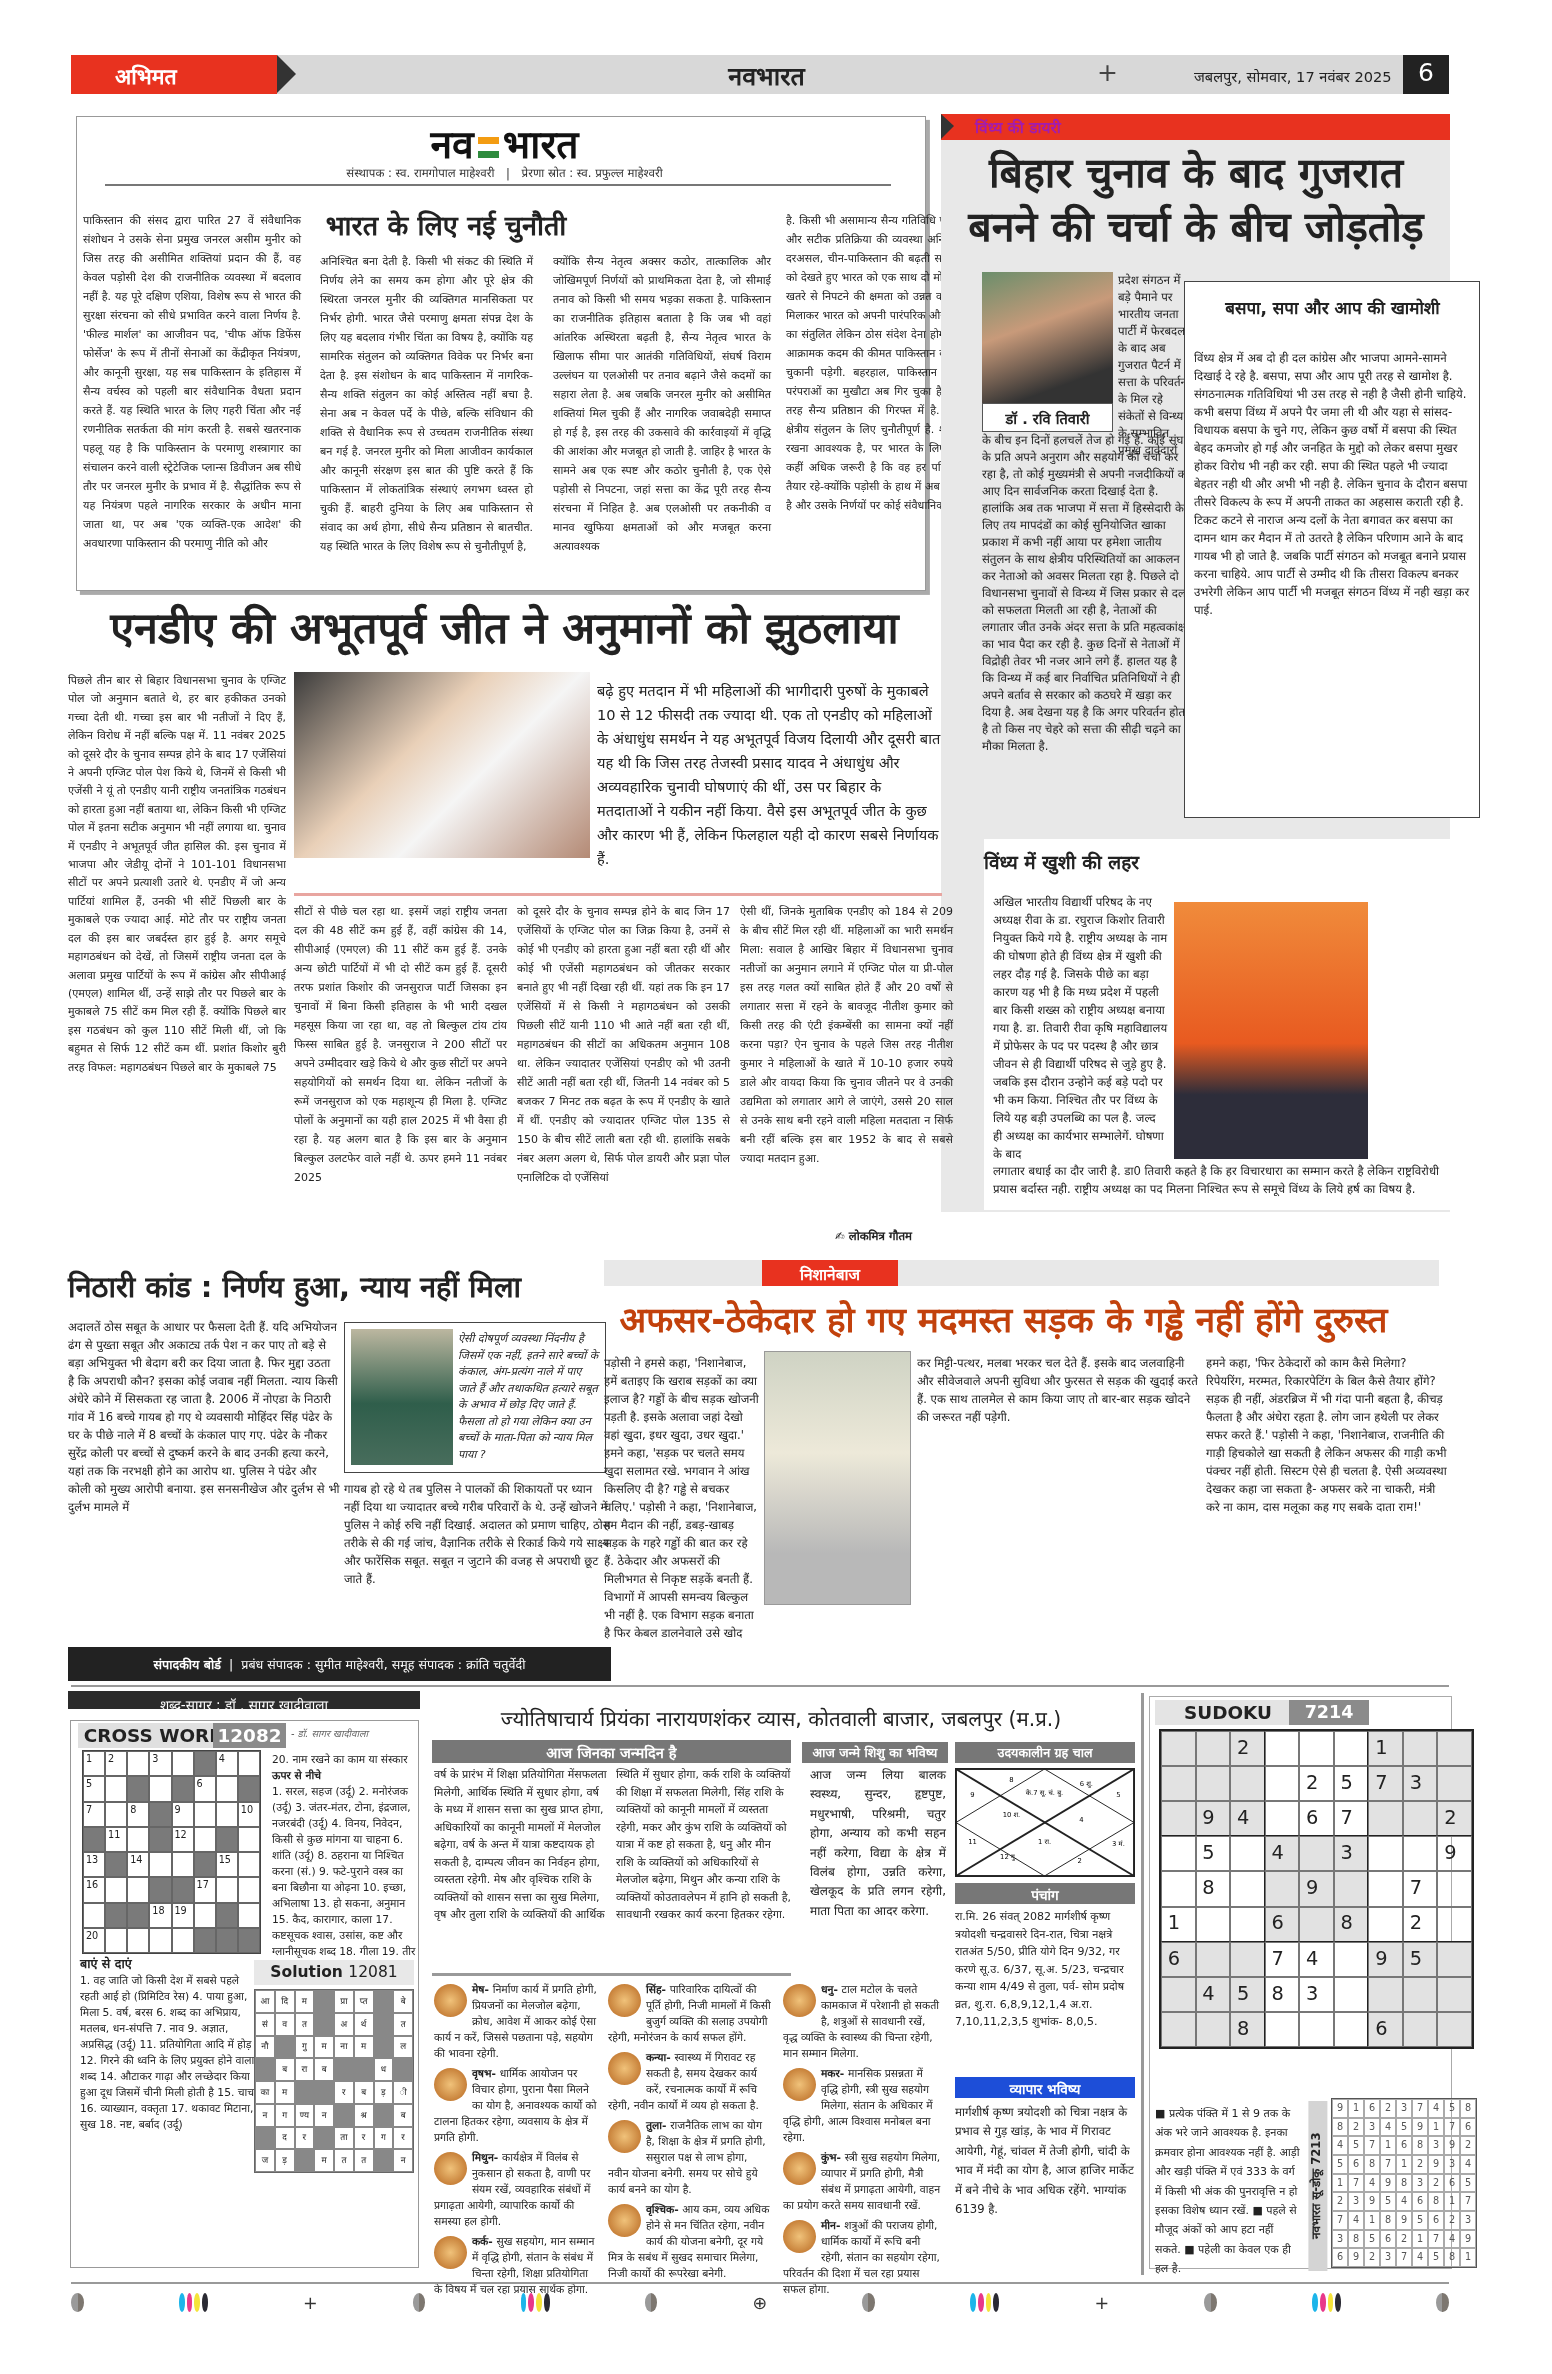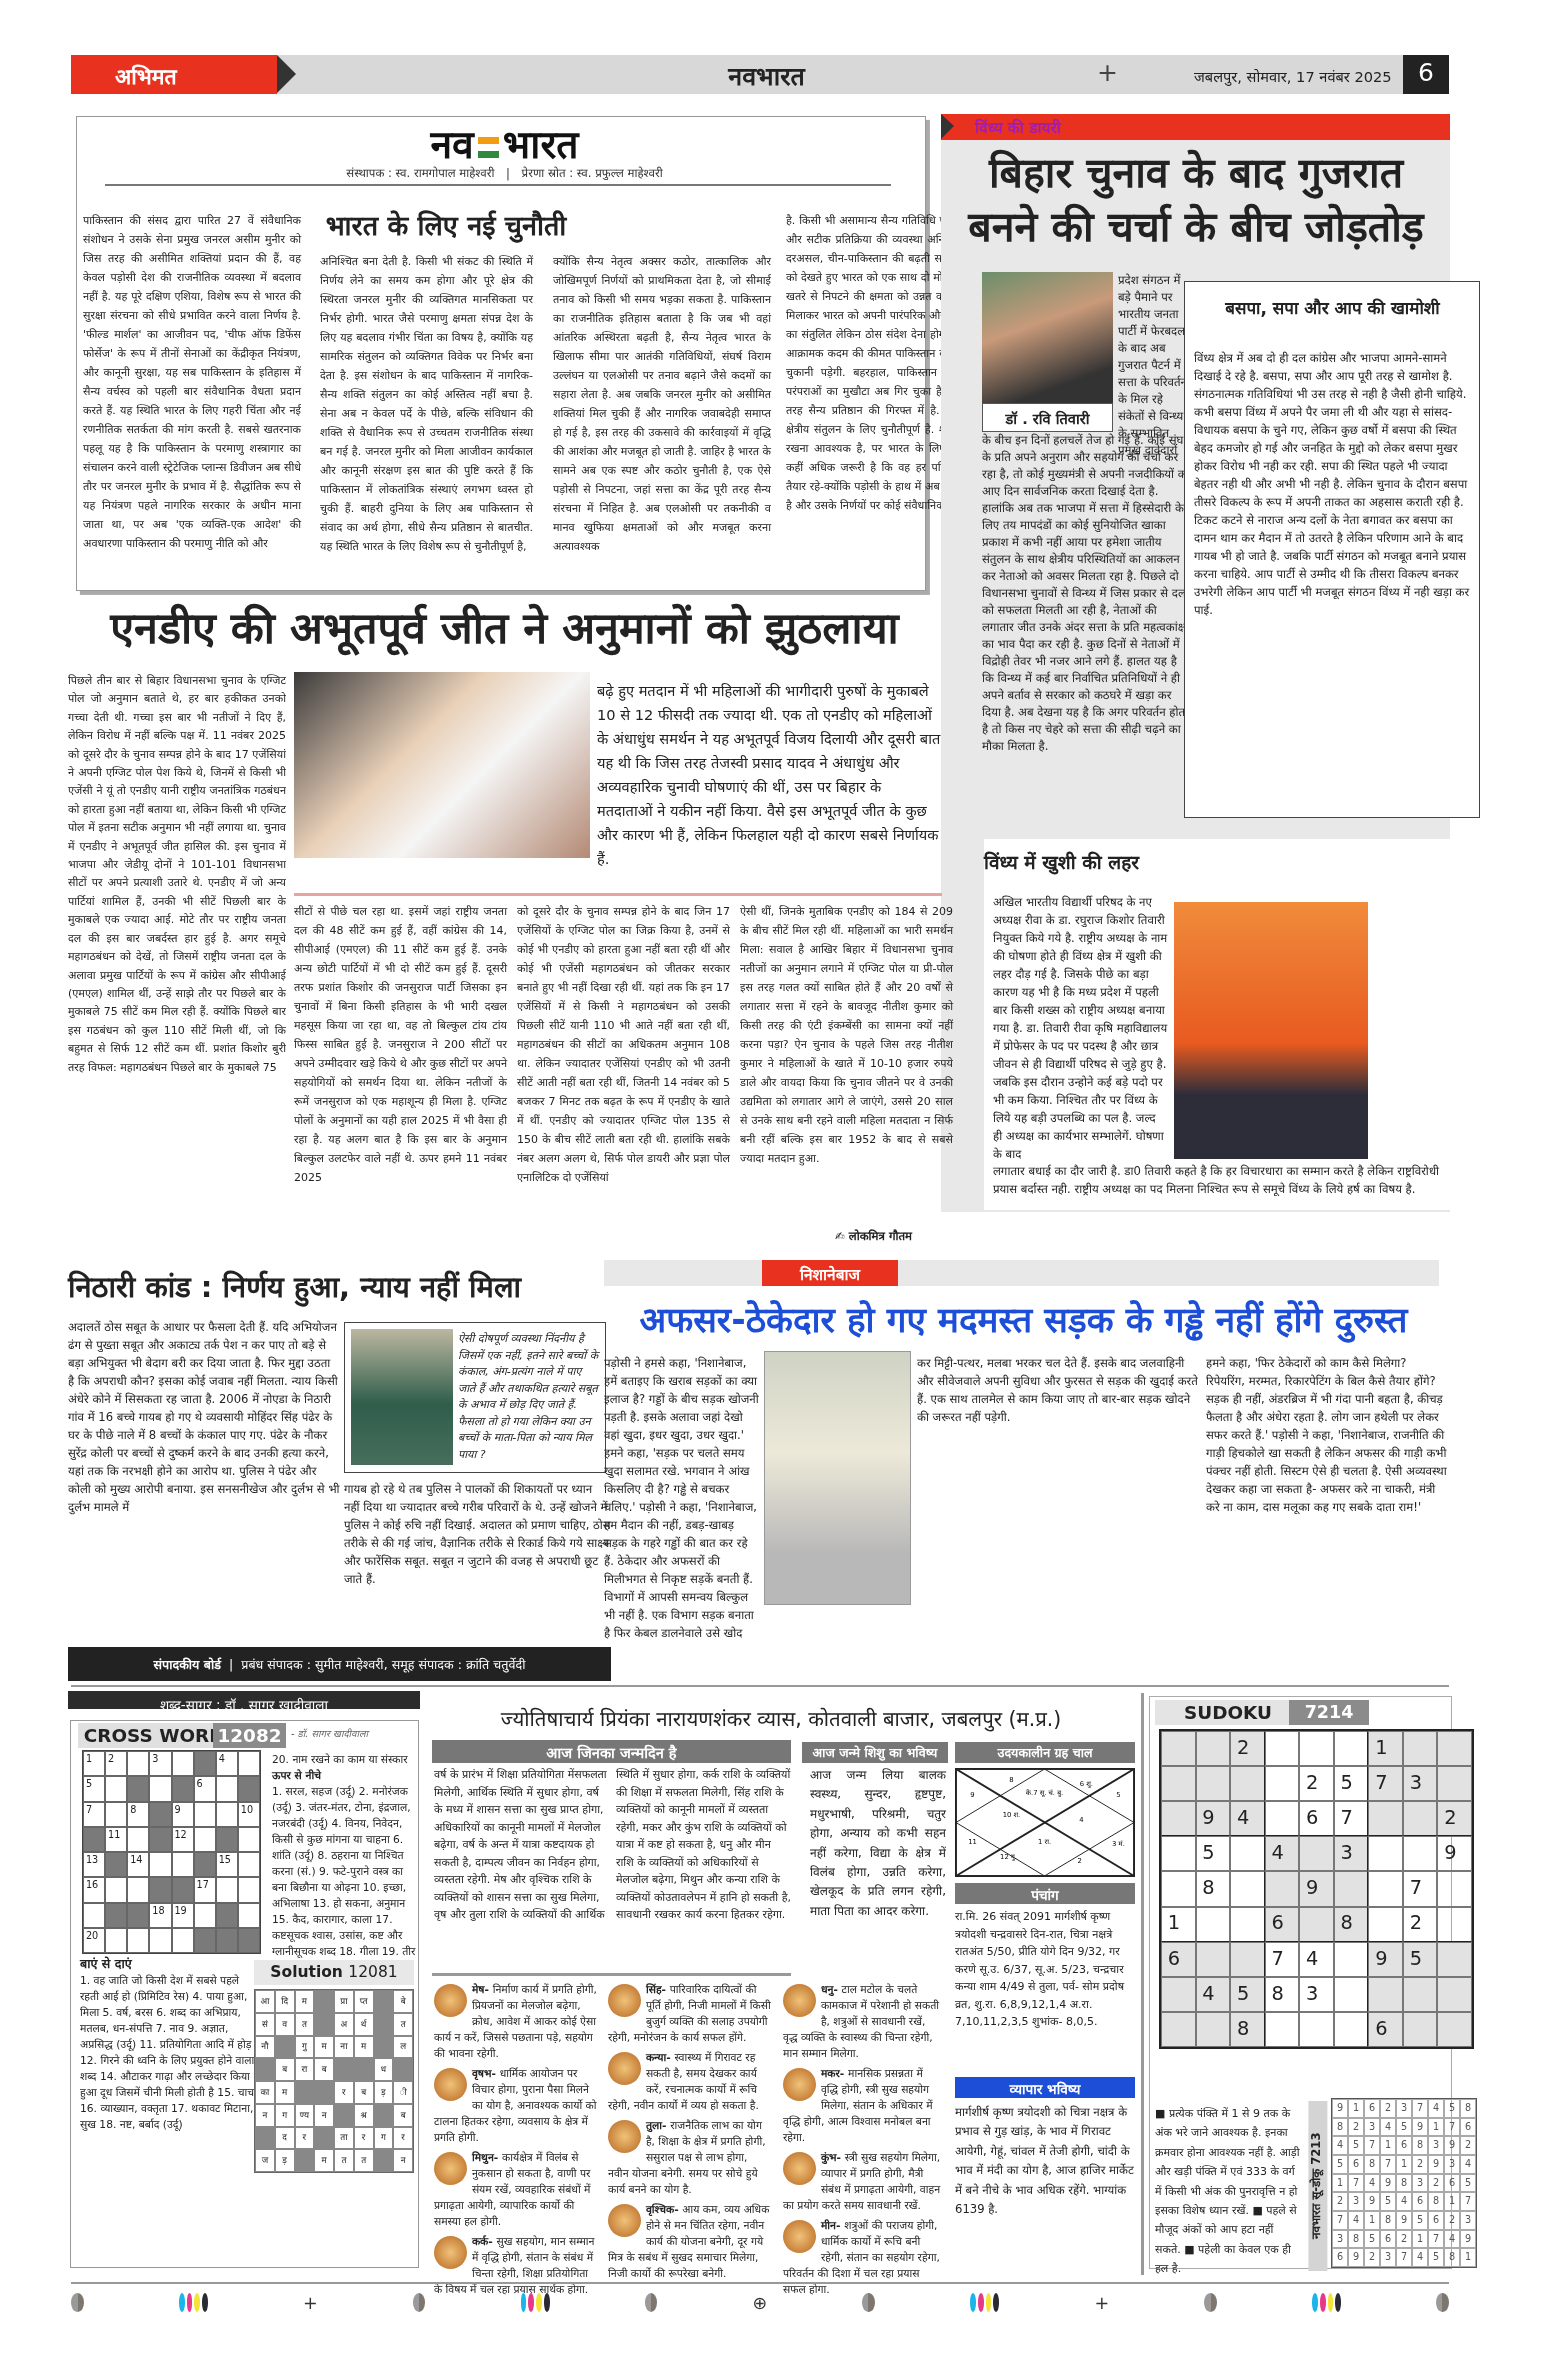--- a/index.html
+++ b/index.html
@@ -53,21 +53,21 @@
 .byline{left:835px;top:1228px;font-size:11.6px;font-weight:bold}
 .nith-head{left:68px;top:1266px;width:543px;font-size:29px;font-weight:bold;color:#222}
 .nith-c1{left:68px;top:1318px;width:272px;font-size:11.6px;line-height:18px}
 .nith-quote{left:344px;top:1322px;width:262px;height:151px;border:1.9px solid #444}
 .nith-photo{left:351px;top:1329px;width:102px;height:136px;background:linear-gradient(180deg,#bcb7a0,#2f5e4b 55%,#486d5c)}
 .nith-qtext{left:458px;top:1331px;width:144px;font-size:11px;line-height:16.5px;font-style:italic}
 .nith-c2{left:344px;top:1480px;width:267px;font-size:11.6px;line-height:18px}
 .board{left:68px;top:1647px;width:543px;height:34px;background:#222;color:#fff;font-size:12.6px;text-align:center;padding-top:8.7px}
 .nb-bar{left:604px;top:1260px;width:835px;height:26px;background:#e8e8e8}
 .nb-tag{left:762px;top:1260px;width:136px;height:26px;background:#e8321f;color:#fff;font-size:15.5px;font-weight:bold;text-align:center;padding-top:2.9px}
-.nb-head{left:611px;top:1295px;width:825px;text-align:center;font-size:35px;font-weight:bold;color:#1d4ed8}
+.nb-head{left:591px;top:1295px;width:825px;text-align:center;font-size:35px;font-weight:bold;color:#c2410c}
 .cartoon{left:764px;top:1351px;width:147px;height:254px;background:linear-gradient(180deg,#cfd3c4,#ede9d9 40%,#b8b8b8 80%);border:1px solid #999}
 .nb-c2{left:604px;top:1354px;width:155px;font-size:11.6px;line-height:18px}
 .nb-c3{left:917px;top:1354px;width:209px;font-size:11.6px;line-height:18px}
 .nb-c4{left:1206px;top:1354px;width:243px;font-size:11.6px;line-height:18px}
 .hr2{left:71px;top:1685px;width:1378px;height:1.9px;background:#999}
 .ss-bar{left:68px;top:1691px;width:352px;height:18px;background:#2b2b2b;color:#fff;font-size:13.6px;text-align:center;padding-top:3.9px}
 .cw-box{left:70px;top:1720px;width:349px;height:548px;border:1px solid #999}
 .cw-title{left:78px;top:1723px;width:155px;height:25px;background:#e0e0e0;font-size:18.4px;font-weight:bold;padding:1.9px 0 0 5.8px}
 .cw-num{left:213px;top:1723px;width:73px;height:25px;background:#8b8b8b;color:#fff;font-size:18.4px;font-weight:bold;text-align:center;padding-top:1.9px}
 .cw-auth{left:291px;top:1727px;font-size:9.7px;color:#666;font-style:italic}
@@ -370,21 +370,21 @@
       <text x="58" y="50" font-size="7" text-anchor="middle" font-family="DejaVu Sans, sans-serif">10 श.</text>
       <text x="130" y="56" font-size="7" text-anchor="middle" font-family="DejaVu Sans, sans-serif">4</text>
       <text x="18" y="78" font-size="7" text-anchor="middle" font-family="DejaVu Sans, sans-serif">11</text>
       <text x="92" y="78" font-size="7" text-anchor="middle" font-family="DejaVu Sans, sans-serif">1 रा.</text>
       <text x="55" y="94" font-size="7" text-anchor="middle" font-family="DejaVu Sans, sans-serif">12 गु.</text>
       <text x="128" y="98" font-size="7" text-anchor="middle" font-family="DejaVu Sans, sans-serif">2</text>
       <text x="168" y="80" font-size="7" text-anchor="middle" font-family="DejaVu Sans, sans-serif">3 मं.</text>
     </g>
 </svg>
 <div class="abs pan-bar">पंचांग</div>
-<div class="abs pan-text">रा.मि. 26 संवत् 2091 मार्गशीर्ष कृष्ण त्रयोदशी चन्द्रवासरे दिन-रात, चित्रा नक्षत्रे रातअंत 5/50, प्रीति योगे दिन 9/32, गर करणे सू.उ. 6/37, सू.अ. 5/23, चन्द्रचार कन्या शाम 4/49 से तुला, पर्व- सोम प्रदोष व्रत, शु.रा. 6,8,9,12,1,4 अ.रा. 7,10,11,2,3,5 शुभांक- 8,0,5.</div>
+<div class="abs pan-text">रा.मि. 26 संवत् 2082 मार्गशीर्ष कृष्ण त्रयोदशी चन्द्रवासरे दिन-रात, चित्रा नक्षत्रे रातअंत 5/50, प्रीति योगे दिन 9/32, गर करणे सू.उ. 6/37, सू.अ. 5/23, चन्द्रचार कन्या शाम 4/49 से तुला, पर्व- सोम प्रदोष व्रत, शु.रा. 6,8,9,12,1,4 अ.रा. 7,10,11,2,3,5 शुभांक- 8,0,5.</div>
 <div class="abs vb-bar">व्यापार भविष्य</div>
 <div class="abs vb-text">मार्गशीर्ष कृष्ण त्रयोदशी को चित्रा नक्षत्र के प्रभाव से गुड़ खांड़, के भाव में गिरावट आयेगी, गेहूं, चांवल में तेजी होगी, चांदी के भाव में मंदी का योग है, आज हाजिर मार्केट में बने नीचे के भाव अधिक रहेंगे. भाग्यांक 6139 है.</div>
 <div class="abs vline"></div>
 
 <div class="abs sd-box"></div>
 <div class="abs sd-title">SUDOKU</div>
 <div class="abs sd-num">7214</div>
 <div class="abs sd-grid" id="sdgrid">
     <div class="sd-cell sh"></div>
     <div class="sd-cell sh"></div>

